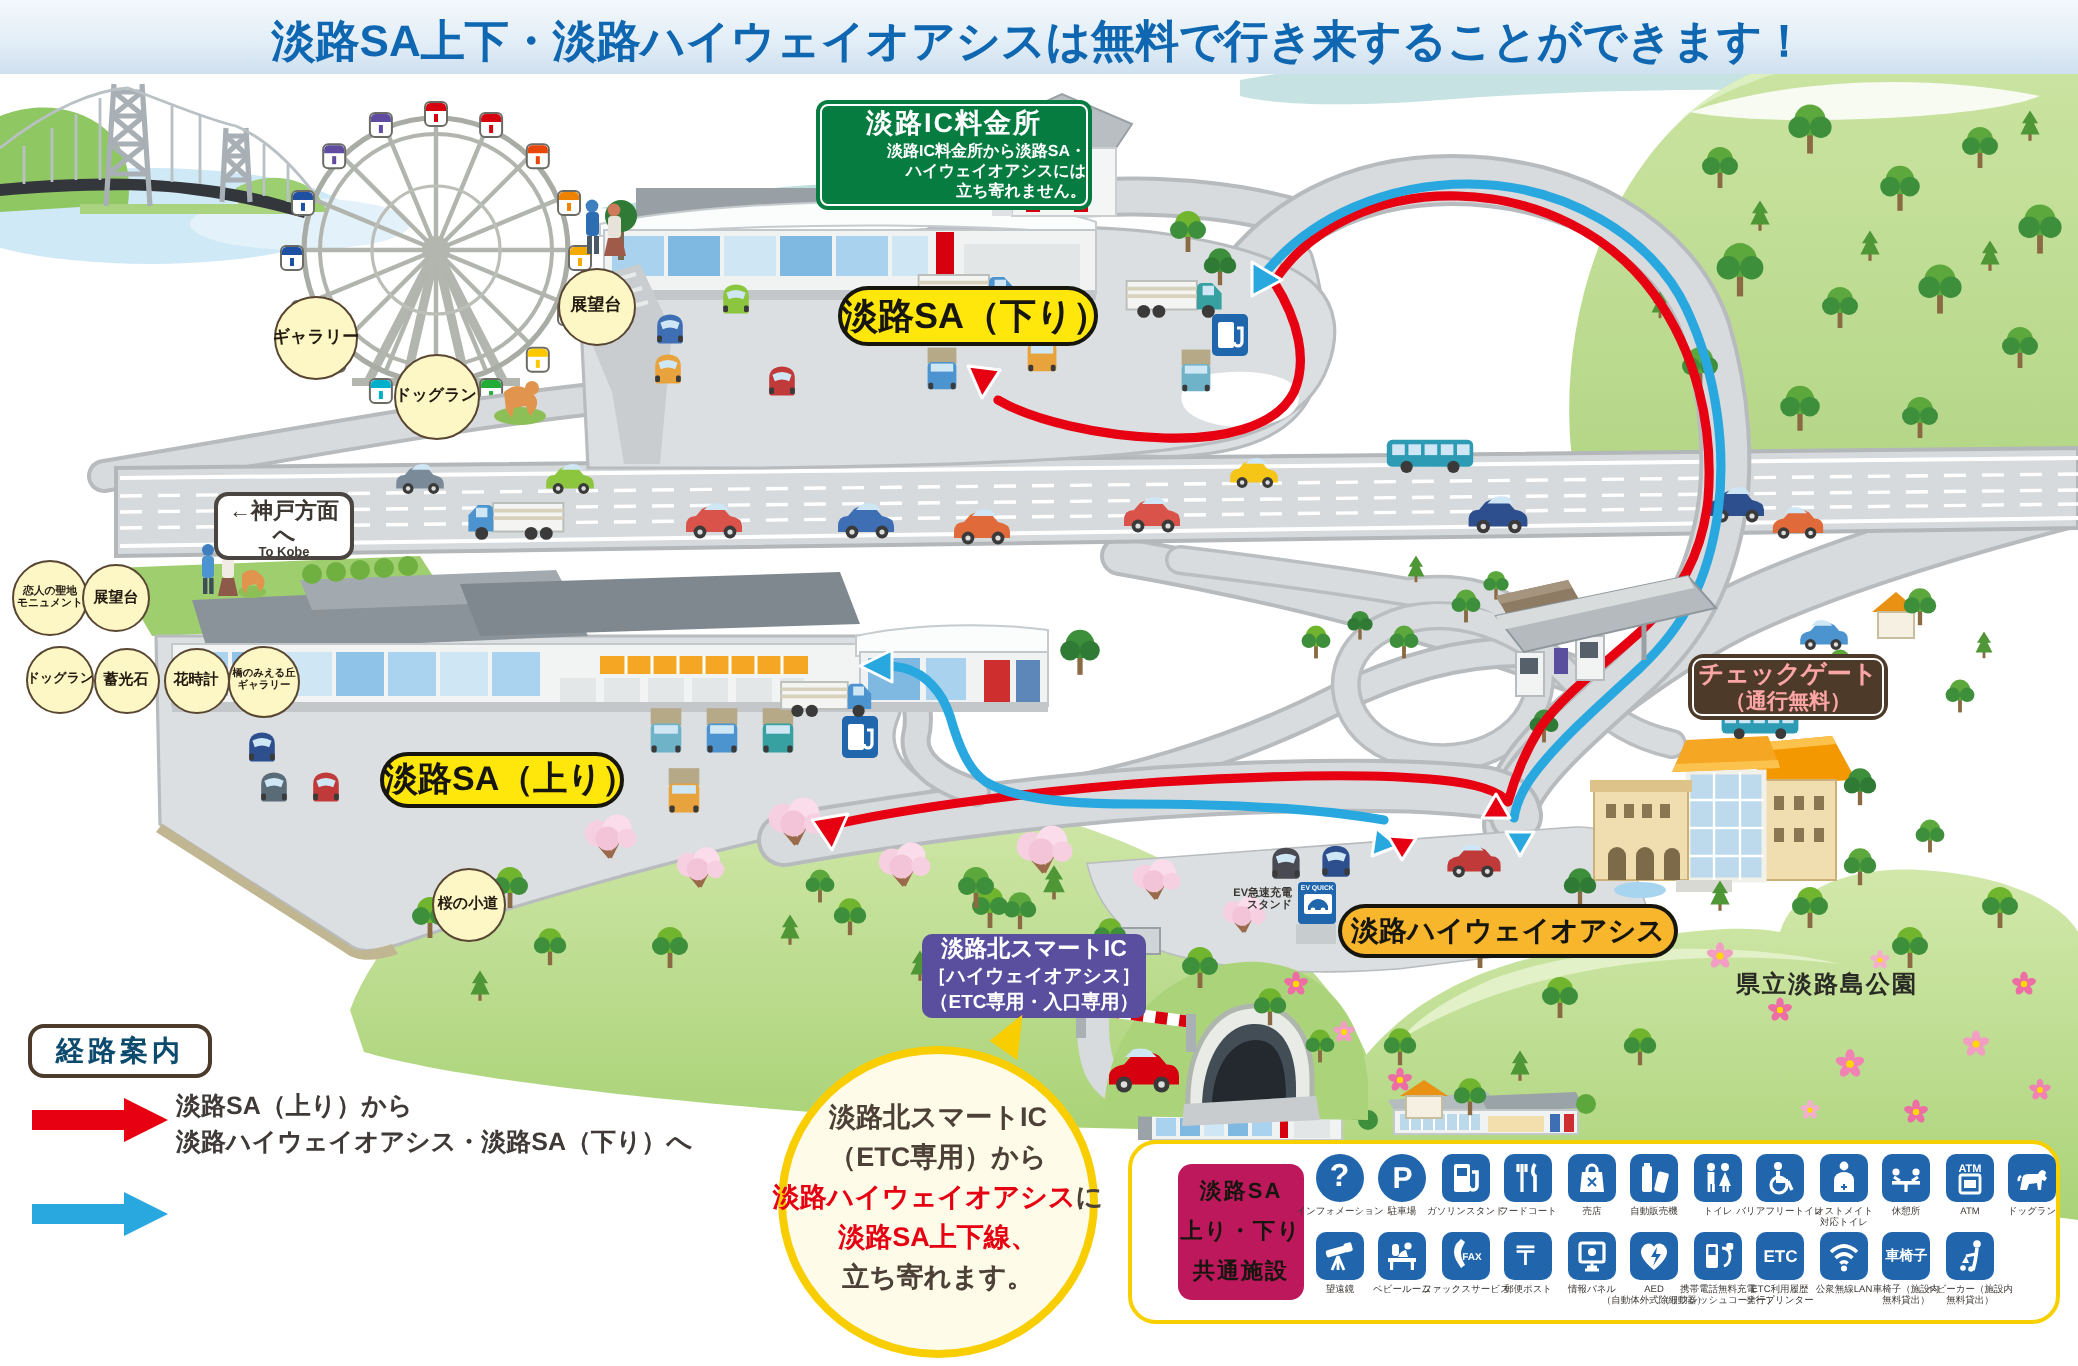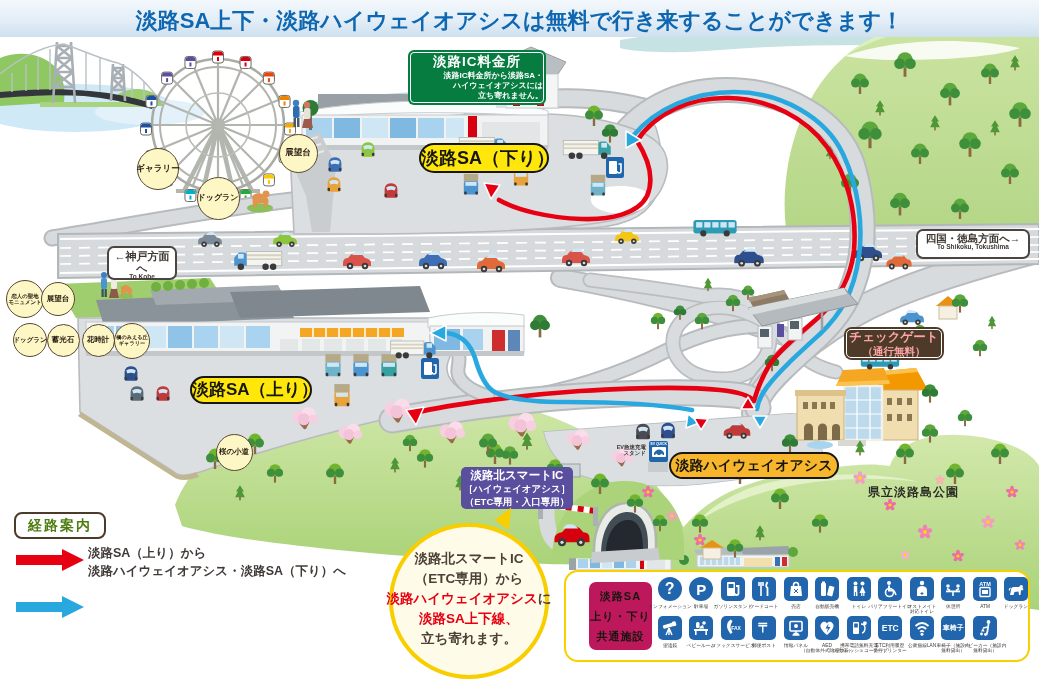--- a/index.html
+++ b/index.html
@@ -28,21 +28,21 @@
   #checksign .l1{font-size:12.5px;line-height:15px;}
   #checksign .l2{font-size:10.5px;line-height:12px;}
   
   #smartic{left:461px;top:467px;width:112px;height:42px;background:#5a4f9f;border-radius:5px;color:#fff;text-align:center;font-weight:bold;}
   #smartic .l1{font-size:11.5px;line-height:14px;margin-top:1px;}
   #smartic .l2{font-size:9.5px;line-height:13px;}
   #smartic .l3{font-size:9.5px;line-height:13px;}
   
   .poi{position:absolute;background:#fdf6c5;border:1.5px solid #584632;border-radius:50%;display:flex;align-items:center;justify-content:center;text-align:center;color:#231a10;font-weight:bold;line-height:1.12;white-space:pre;z-index:5;}
   
-  #legendbox{left:14px;top:512px;width:88px;height:23px;background:#fff;border:2px solid #4c3b2b;border-radius:8px;color:#4d7c0f;font-size:14px;font-weight:bold;text-align:center;line-height:23px;letter-spacing:2px;}
+  #legendbox{left:14px;top:512px;width:88px;height:23px;background:#fff;border:2px solid #4c3b2b;border-radius:8px;color:#0c4a6e;font-size:14px;font-weight:bold;text-align:center;line-height:23px;letter-spacing:2px;}
   .routeitem{position:absolute;left:16px;width:420px;height:40px;}
   .routeitem .arrow{position:absolute;left:0;top:4px;width:68px;height:22px;}
   .routeitem .txt{position:absolute;left:72px;top:0;font-size:12.5px;font-weight:bold;color:#3f3a37;line-height:17.5px;white-space:pre;}
   
   #bubble{left:389px;top:523px;width:152px;height:148px;background:#fffbe9;border:4px solid #f8ce00;border-radius:50%;z-index:6;}
   #bubble-tail{left:499px;top:507px;width:0;height:0;border-left:6px solid transparent;border-right:11px solid transparent;border-bottom:20px solid #f8ce00;transform:rotate(35deg);z-index:5;}
   #bubble .lines{position:absolute;left:-20px;right:-20px;top:22px;text-align:center;font-weight:bold;font-size:13.5px;line-height:20px;color:#4c4037;}
   #bubble .red{color:#e60012;}
   
   #facbox{left:564px;top:570px;width:466px;height:92px;background:#fff;border:2.5px solid #f8d000;border-radius:14px;box-sizing:border-box;z-index:4;}
@@ -1343,24 +1343,20 @@
 ハイウェイオアシスには
 立ち寄れません。</div>
   </div>
 </div>
 
 <div class="abs roadsign" style="left:107px;top:246px;width:66px;height:30px;">
   <div class="jp" style="font-size:11px;margin-top:3px;">←神戸方面へ</div>
   <div class="en" style="font-size:6.5px;">To Kobe</div>
 </div>
 
-<div class="abs roadsign" style="left:916px;top:229px;width:110px;height:26px;">
-  <div class="jp" style="font-size:10.5px;margin-top:2px;">四国・徳島方面へ→</div>
-  <div class="en" style="font-size:6.5px;">To Shikoku, Tokushima</div>
-</div>
 
 <div class="abs sapill" style="left:399px;top:143px;width:126px;height:26px;font-size:18px;line-height:26px;margin-left:20px;">淡路SA（下り）</div>
 <div class="abs sapill" style="left:190px;top:376px;width:118px;height:24px;font-size:17px;line-height:24px;">淡路SA（上り）</div>
 <div class="abs sapill" id="pill-oasis" style="left:669px;top:452px;width:166px;height:23px;font-size:14px;line-height:23px;border-width:2px;">淡路ハイウェイオアシス</div>
 
 <div class="abs" id="checksign">
   <div class="inner">
     <div class="l1">チェックゲート</div>
     <div class="l2">（通行無料）</div>
   </div>

